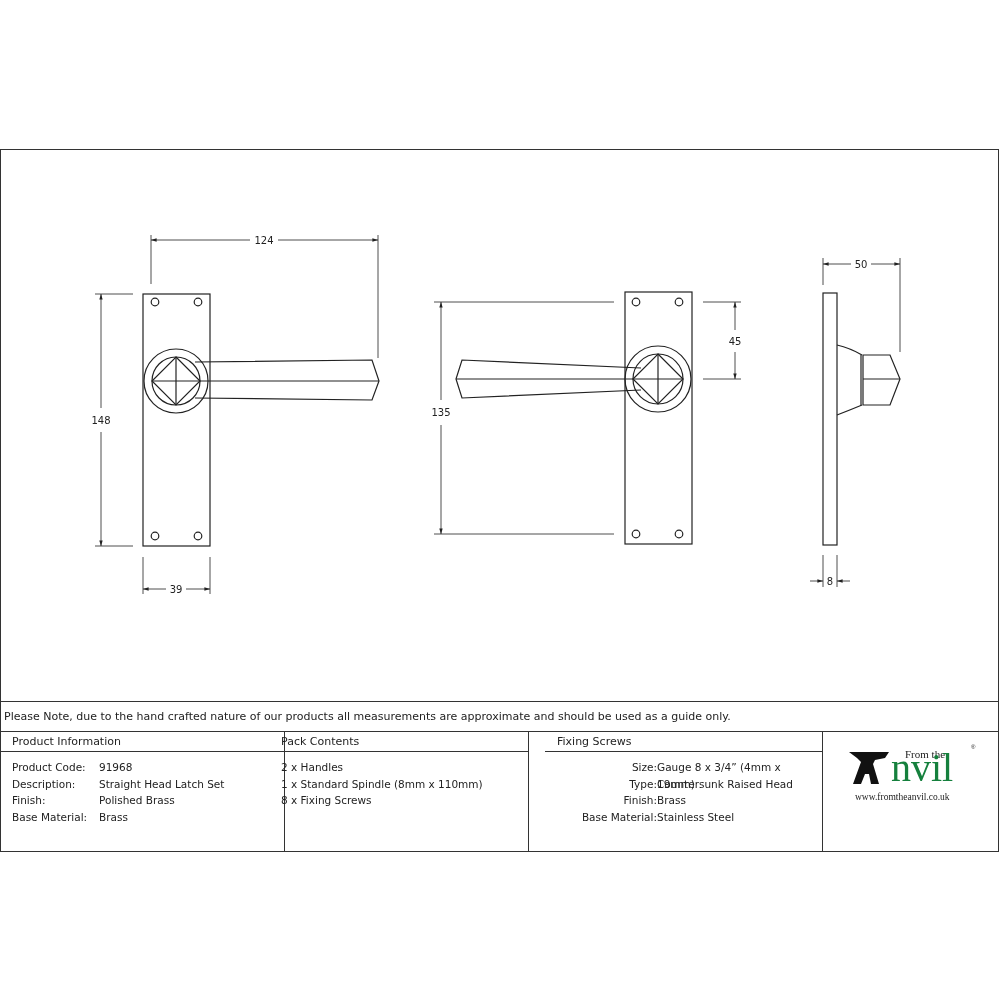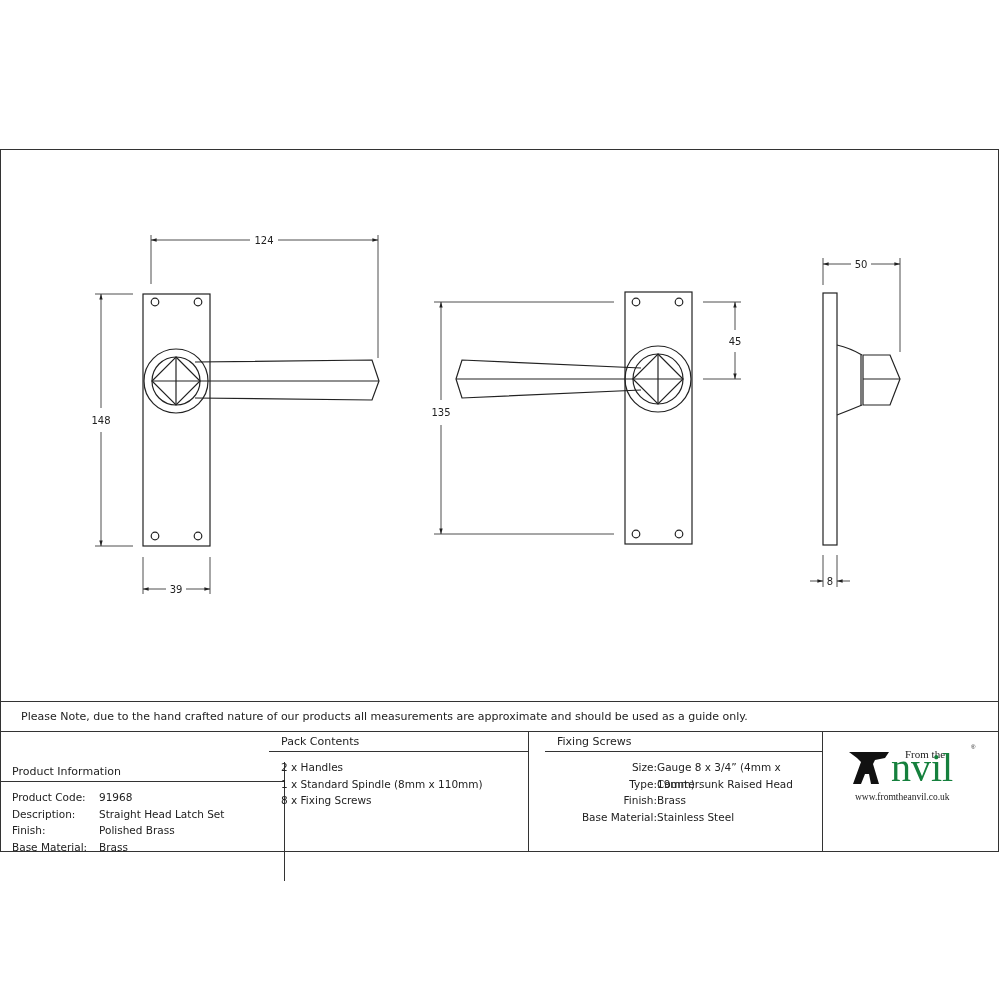--- a/index.html
+++ b/index.html
@@ -4,25 +4,25 @@
 <style>
   html, body { margin: 0; padding: 0; background: #ffffff; }
   body { width: 1000px; height: 1000px; position: relative; overflow: hidden;
          font-family: "Liberation Sans", "DejaVu Sans", sans-serif; color: #222; }
   .frame { position: absolute; left: 0; top: 149px; width: 997px; height: 701px;
            border: 1.5px solid #333; box-sizing: content-box; }
   svg.drawing { position: absolute; left: 0; top: 0; }
   .dim { font-family: "DejaVu Sans", sans-serif; font-size: 10px; fill: #222; }
   .note { position: absolute; left: 0; top: 701px; width: 999px; height: 30px;
           border-top: 1.5px solid #333; box-sizing: border-box; font-size: 11px;
-          padding: 8px 21px; font-family: "DejaVu Sans", sans-serif; }
+          padding: 8px 4px; font-family: "DejaVu Sans", sans-serif; }
   .table { position: absolute; left: 0; top: 731px; width: 999px; height: 120px;
            border-top: 1.5px solid #333; box-sizing: border-box; }
   .col { position: absolute; top: 0; height: 119px; box-sizing: border-box; }
-  .col.c1 { left: 0; width: 285px; border-right: 1.5px solid #333; margin-top: 30px; }
+  .col.c1 { left: 0; width: 285px; border-right: 1.5px solid #333; }
   .col.c2 { left: 269px; width: 260px; border-right: 1.5px solid #333; }
   .col.c3 { left: 545px; width: 278px; border-right: 1.5px solid #333; }
   .col.c4 { left: 823px; width: 176px; }
   .col-head { height: 20px; border-bottom: 1.5px solid #333; box-sizing: border-box;
               font-size: 11px; padding: 3px 12px; font-family: "DejaVu Sans", sans-serif; }
   .rows { padding: 7px 12px 0 12px; font-family: "DejaVu Sans", sans-serif; font-size: 10.5px; }
   .row { display: flex; height: 16.6px; line-height: 16.6px; }
   .row .k { width: 87px; flex: none; }
   .c3 .row .k { width: 100px; text-align: right; }
   .logo { position: absolute; left: 26px; top: 12px; width: 130px; height: 60px; }

